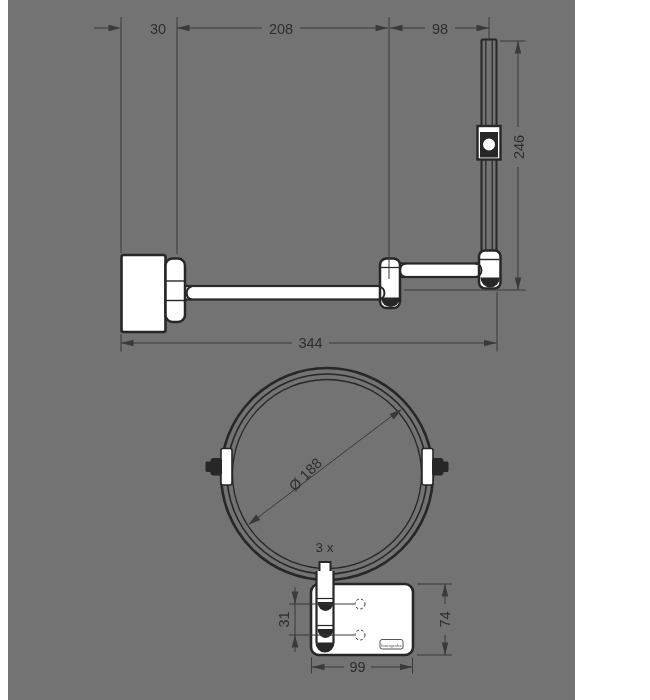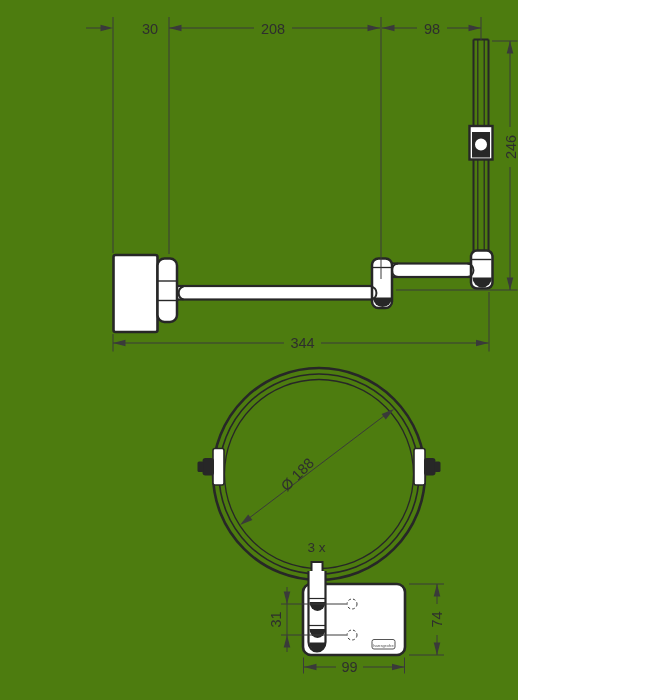--- a/index.html
+++ b/index.html
@@ -1,21 +1,22 @@
 <!DOCTYPE html>
 <html><head>
 <meta charset="utf-8">
 <style>
   html,body{margin:0;padding:0;background:#fff;}
   .canvas{
     position:relative;
-    width:518px;height:700px;
-    background:#4d7c0f;
+    width:567px;height:700px;
+    background:#737373;
     font-family:"Liberation Sans", sans-serif;
     overflow:hidden;
+    margin-left:8px;
   }
   svg{position:absolute;left:0;top:0;}
   svg text{
     font-family:"Liberation Sans", sans-serif;
     fill:#2e2e2e;
     font-size:14.5px;
   }
   .obj{stroke:#272727;fill:none;}
   .objf{stroke:#272727;fill:#ffffff;}
   .dk{fill:#272727;stroke:none;}

